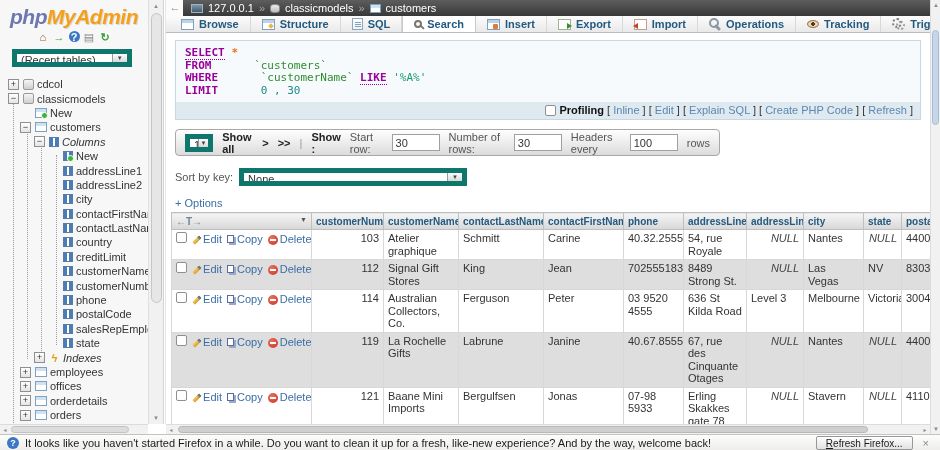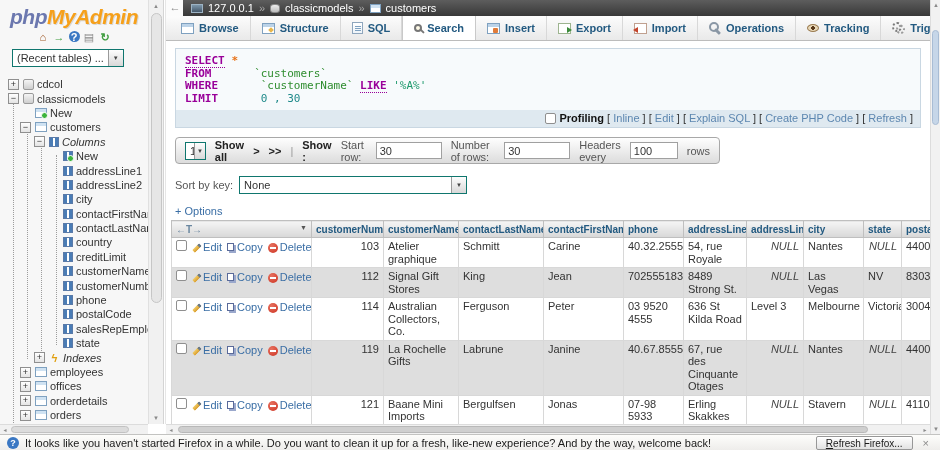--- a/index.html
+++ b/index.html
@@ -13,21 +13,21 @@
   .logo-my { color:#f6a01a; text-shadow:1px 1px 0 #d8d8d8; }
   .logo-icons { text-align:center; margin-top:2px; height:14px; }
   .logo-icons span { display:inline-block; width:13px; font-size:11px; line-height:12px; cursor:pointer; }
   .gi-home { color:#a05a28; }
   .gi-exit { color:#3f9d3f; font-weight:bold; }
   .gi-help { background:#3b78c3; color:#fff; border-radius:50%; width:11px !important; height:11px; font-size:9px; line-height:11px; font-weight:bold; }
   .gi-doc  { color:#8a8a8a; }
   .gi-refresh { color:#3f9d3f; font-weight:bold; }
   .recent-wrap { margin:4px auto 0 auto; width:124px; }
 
-  .fsel { display:inline-flex; align-items:center; border:1px solid #0f766e; background:#fff; height:18px; position:relative; overflow:hidden; }
+  .fsel { display:inline-flex; border:5px solid #0f766e; background:#fff; height:18px; position:relative; overflow:hidden; }
   .fsel .fval { padding:0 4px; flex:1; white-space:nowrap; overflow:hidden; color:#333; }
   .fsel .fbtn { width:15px; height:100%; border-left:1px solid #9a9a9a; background:linear-gradient(#fdfdfd,#d8d8d8); color:#444; font-size:6px; display:flex; align-items:center; justify-content:center; }
 
   .tree { position:relative; margin-top:10px; height:350px; white-space:nowrap; overflow:hidden; }
   .tline { position:absolute; border-left:1px dotted #9c9c9c; width:0; }
   .titem { height:14.4px; line-height:14px; display:flex; align-items:center; position:relative; cursor:pointer; }
   .l0 { padding-left:8px; } .l1 { padding-left:20px; } .l1n { padding-left:35px; }
   .l2 { padding-left:34px; } .l3 { padding-left:63px; }
   .exp { display:inline-block; width:11px; height:11px; line-height:9px; text-align:center; border:1px solid #8f8f8f; background:linear-gradient(#fff,#e4e4e4); font-size:9px; color:#333; margin-right:4px; flex:0 0 auto; }
   .tico { display:inline-block; margin-right:3px; flex:0 0 auto; position:relative; }
@@ -53,21 +53,21 @@
 
   .crumb-row { height:16px; position:relative; background:#fbfbfb; }
   .back-arrow { position:absolute; left:2px; top:0; width:14px; height:16px; color:#8a8a8a; font-size:11px; line-height:15px; text-align:center; cursor:pointer; }
   .crumb-bar { position:absolute; left:17px; right:0; top:0; height:16px; background:linear-gradient(#5d5d5d,#383838); color:#e8e8e8; line-height:16px; padding-left:8px; display:flex; align-items:center; gap:5px; font-size:11px; }
   .crumb-bar .sep { color:#aaa; }
   .ic-server { width:12px; height:9px; border:1px solid #9db3c4; background:linear-gradient(#7d97ab,#45586a); display:inline-block; }
   .ic-db-s { width:10px; height:9px; border:1px solid #8a8a8a; border-radius:4px/3px; background:linear-gradient(#ececec,#bdbdbd); display:inline-block; }
   .ic-table-s { width:11px; height:9px; border:1px solid #7fa1c0; background:linear-gradient(#cfe2f2,#cfe2f2) 0 0/11px 3px no-repeat,#fff; display:inline-block; }
   .crumb-link { color:#fff; cursor:pointer; }
 
-  .tabs { height:25px; background:linear-gradient(#fcfcfc,#e9e9e9); border-bottom:1px solid #bcbcbc; display:flex; padding-left:4px; }
+  .tabs { height:17px; background:linear-gradient(#fcfcfc,#e9e9e9); border-bottom:1px solid #bcbcbc; display:flex; padding-left:4px; }
   .tab { display:flex; align-items:center; gap:5px; padding:0 11px; color:#235a81; font-weight:bold; border-right:1px solid #d8d8d8; cursor:pointer; }
   .tab.active { background:#fff; border-left:1px solid #c9c9c9; border-right:1px solid #c9c9c9; }
   .ti { display:inline-block; position:relative; }
   .i-browse,.i-struct,.i-insert { width:13px; height:11px; border:1px solid #7fa1c0; background:linear-gradient(#bcd3e8,#bcd3e8) 0 0/13px 3px no-repeat,#fff; }
   .i-struct::after { content:""; position:absolute; right:1px; bottom:1px; width:4px; height:4px; background:#e8b64c; transform:rotate(45deg); }
   .i-insert::after { content:""; position:absolute; right:1px; bottom:0; width:5px; height:5px; background:#e07b39; border-radius:1px; }
   .i-sql { width:11px; height:12px; border:1px solid #8fa6bd; background:linear-gradient(#fff,#eef4f9); }
   .i-sql::after { content:""; position:absolute; left:2px; top:3px; width:6px; height:1px; background:#7fa1c0; box-shadow:0 2px 0 #7fa1c0, 0 4px 0 #7fa1c0; }
   .i-search { width:8px; height:8px; border:2px solid #777; border-radius:50%; background:#fffbe8; }
   .i-search::after { content:""; position:absolute; width:6px; height:2px; background:#777; transform:rotate(45deg); right:-5px; bottom:-2px; border-radius:1px; }
@@ -97,21 +97,21 @@
   .bracket { color:#333; }
   .plink { color:#5d87b0; cursor:pointer; }
 
   .cb { display:inline-block; width:11px; height:11px; border:1px solid #8f8f8f; background:#fff; border-radius:2px; }
 
   .pgbar { margin:9px 0 0 9px; width:545px; border:1px solid #a8a8a8; border-radius:4px; background:linear-gradient(#fefefe,#dcdcdc); padding:4px 9px; display:flex; align-items:center; gap:9px; color:#333; height:27px; }
   .pgbar .bold { font-weight:bold; color:#222; cursor:pointer; }
   .pgbar .pipe { color:#999; }
   .pgbar .plabel { color:#555; }
   .tin { border:1px solid #a0a0a0; height:17px; font-size:11px; padding:1px 3px; font-family:"Liberation Sans",sans-serif; color:#333; background:#fff; }
-  .w42 { width:66px; } .w48 { width:48px; }
+  .w42 { width:48px; } .w48 { width:48px; }
 
   .sortrow { margin:12px 0 0 9px; display:flex; align-items:center; gap:6px; color:#555; }
   .options { display:inline-block; margin:11px 0 3px 9px; color:#3a6ea5; cursor:pointer; }
 
   .table-wrap { margin-left:5px; height:213px; overflow:hidden; }
   table.grid { border-collapse:collapse; table-layout:fixed; width:760px; font-size:11px; }
   .grid th { background:linear-gradient(#f5f5f5,#d7d7d7); border:1px solid #bfbfbf; color:#235a81; font-size:10px; font-weight:bold; text-align:left; padding:2px 4px; white-space:nowrap; overflow:hidden; height:17px; }
   .grid th.ctrl { color:#6a87a0; }
   .grid th .hdr-caret { float:right; color:#555; font-size:7px; cursor:pointer; }
   .grid td { border:1px solid #d8d8d8; padding:2px 4px; vertical-align:top; overflow:hidden; line-height:12.5px; color:#333; }

